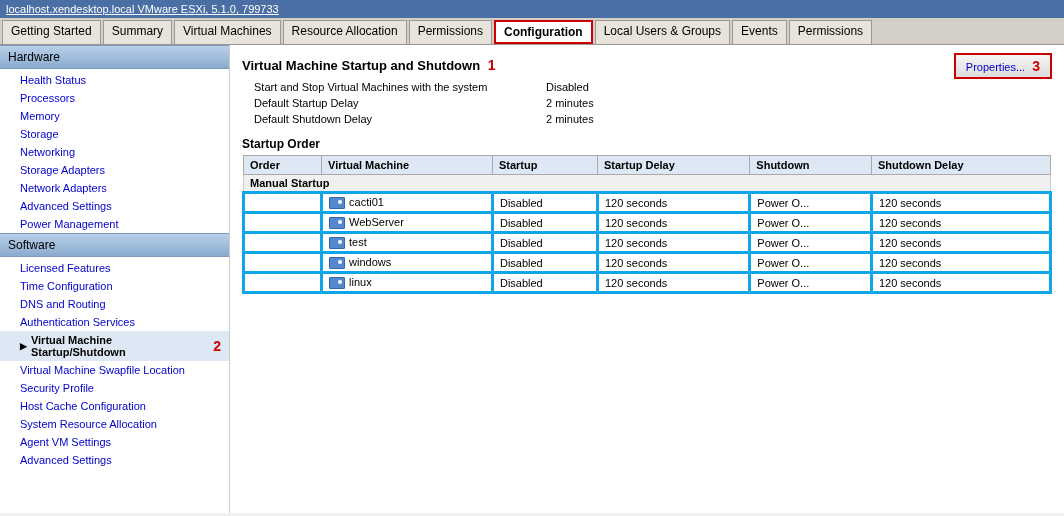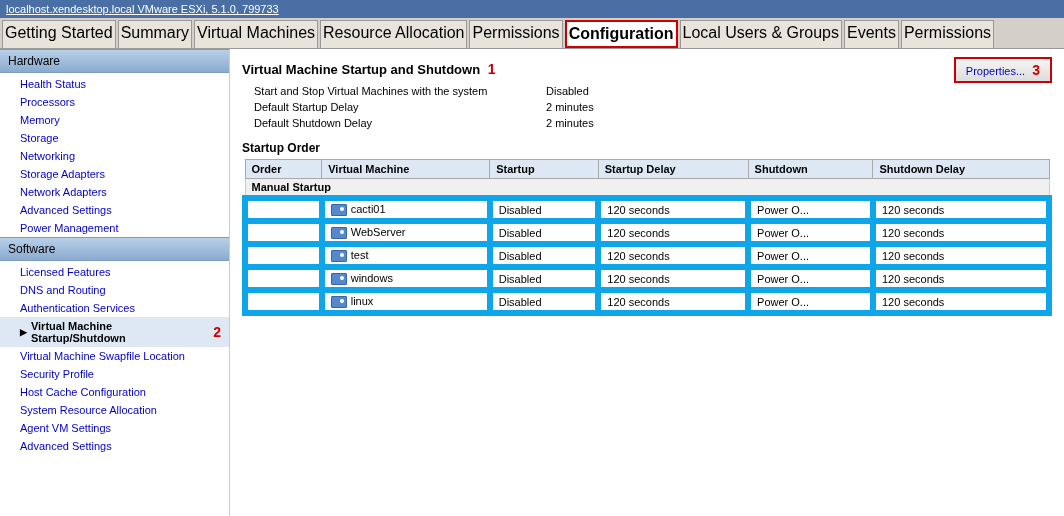--- a/index.html
+++ b/index.html
@@ -15,27 +15,27 @@
 
     #tab-bar {
       background: #d4d0c8;
       border-bottom: 1px solid #999;
       display: flex;
       align-items: stretch;
       padding: 2px 2px 0 2px;
     }
 
     .tab {
-      padding: 3px 2px;
+      padding: 3px 8px;
       border: 1px solid #999;
       border-bottom: none;
       background: #e8e4dc;
       cursor: pointer;
       margin-right: 2px;
-      font-size: 16px;
+      font-size: 12px;
       white-space: nowrap;
     }
 
     .tab.active {
       background: #fff;
       border: 2px solid #cc0000;
       font-weight: bold;
       color: #000;
     }
 
@@ -131,21 +131,21 @@
 
     .startup-table th {
       background: #dde8f4;
       border: 1px solid #aaa;
       padding: 3px 6px;
       text-align: left;
       font-weight: bold;
     }
 
     .startup-table td {
-      border: 6px solid #0ea5e9;
+      border: 3px solid #0ea5e9;
       padding: 2px 6px;
       vertical-align: middle;
     }
 
     .startup-table tr.group-header td {
       font-weight: bold;
       background: #f0f0f0;
       border: 1px solid #ccc;
     }
 
@@ -239,20 +239,21 @@
         <div class="sidebar-item">Storage</div>
         <div class="sidebar-item">Networking</div>
         <div class="sidebar-item">Storage Adapters</div>
         <div class="sidebar-item">Network Adapters</div>
         <div class="sidebar-item">Advanced Settings</div>
         <div class="sidebar-item">Power Management</div>
       </div>
     <div class="sidebar-section-header">Software</div>
     <div id="software-items">
         <div class="sidebar-item">Licensed Features</div>
+        <div class="sidebar-item">Time Configuration</div>
         <div class="sidebar-item">DNS and Routing</div>
         <div class="sidebar-item">Authentication Services</div>
         <div class="sidebar-item active">Virtual Machine Startup/Shutdown<span id="annotation-2" style="color: rgb(204, 0, 0); font-weight: bold;"> 2</span></div>
         <div class="sidebar-item">Virtual Machine Swapfile Location</div>
         <div class="sidebar-item">Security Profile</div>
         <div class="sidebar-item">Host Cache Configuration</div>
         <div class="sidebar-item">System Resource Allocation</div>
         <div class="sidebar-item">Agent VM Settings</div>
         <div class="sidebar-item">Advanced Settings</div>
       </div>

